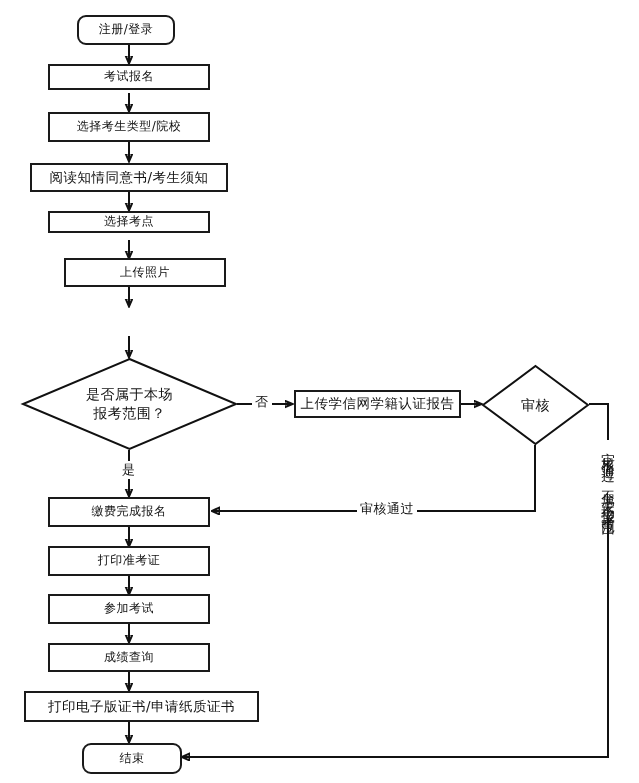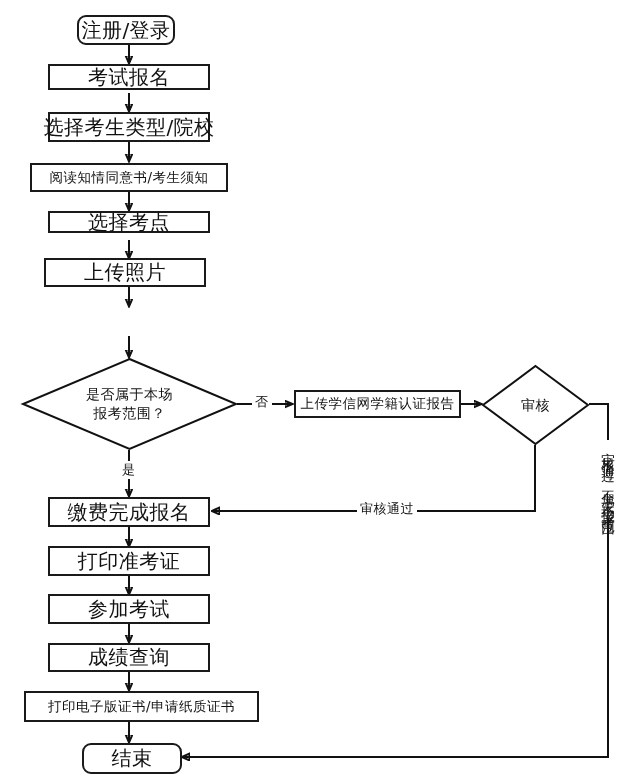--- a/index.html
+++ b/index.html
@@ -6,21 +6,21 @@
   body{
     width:639px;height:783px;position:relative;overflow:hidden;
     font-family:"DejaVu Sans","Liberation Sans",sans-serif;
     color:#111111;
   }
   #canvas{position:absolute;left:0;top:0;width:639px;height:783px;}
   .node{
     position:absolute;box-sizing:border-box;
     background:#ffffff;border:2px solid #1a1a1a;
     display:flex;align-items:center;justify-content:center;
-    font-size:20px;line-height:1.15;letter-spacing:.5px;
+    font-size:12px;line-height:1.15;letter-spacing:.5px;
     white-space:nowrap;color:#111;
   }
   .node.term{border-radius:9px;}
   .node.narrow{font-size:13.5px;}
   .diamond-wrap{position:absolute;}
   .diamond-wrap svg{position:absolute;left:0;top:0;overflow:visible;}
   .diamond-label{
     position:absolute;left:0;top:0;width:100%;height:100%;
     display:flex;flex-direction:column;align-items:center;justify-content:center;
     font-size:14px;line-height:1.35;letter-spacing:.5px;
@@ -88,21 +88,21 @@
   </div>
 
   <div class="node narrow" style="left:30px;top:163px;width:198px;height:29px;">
     <span>阅读知情同意书/考生须知</span>
   </div>
 
   <div class="node" style="left:48px;top:211px;width:162px;height:22px;">
     <span>选择考点</span>
   </div>
 
-  <div class="node" style="left:44px;top:258px;width:162px;height:29px;">
+  <div class="node" style="left:64px;top:258px;width:162px;height:29px;">
     <span>上传照片</span>
   </div>
 
 
   <div class="diamond-wrap" style="left:22px;top:358px;width:215px;height:92px;">
     <svg width="215" height="92" viewBox="0 0 215 92">
       <polygon points="107.5,1 214,46 107.5,91 1,46" fill="#ffffff" stroke="#111111" stroke-width="2"></polygon>
     </svg>
     <div class="diamond-label">
       <span>是否属于本场</span>

